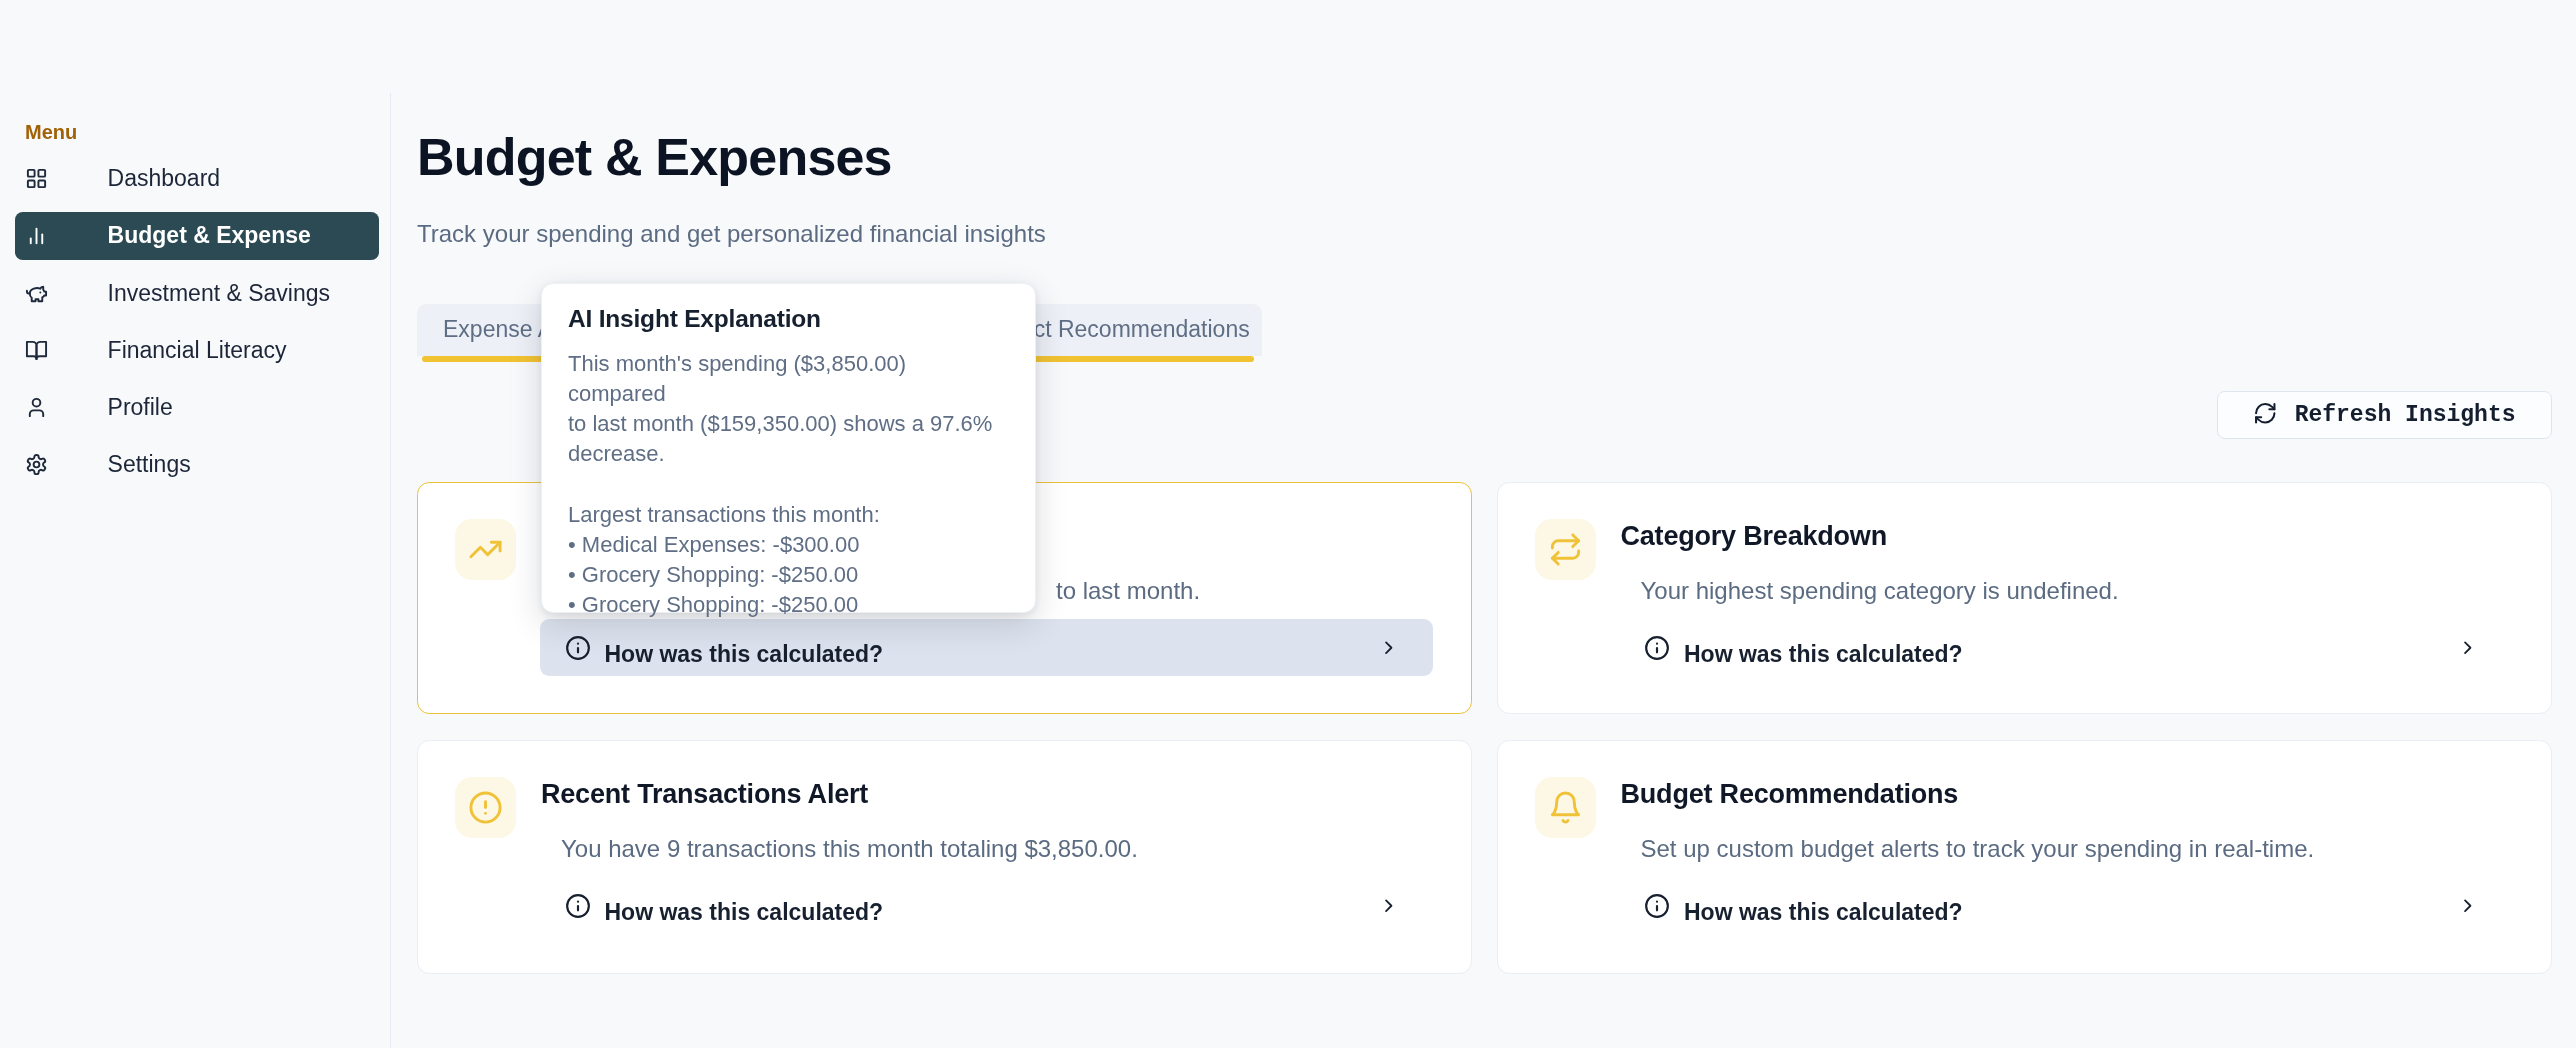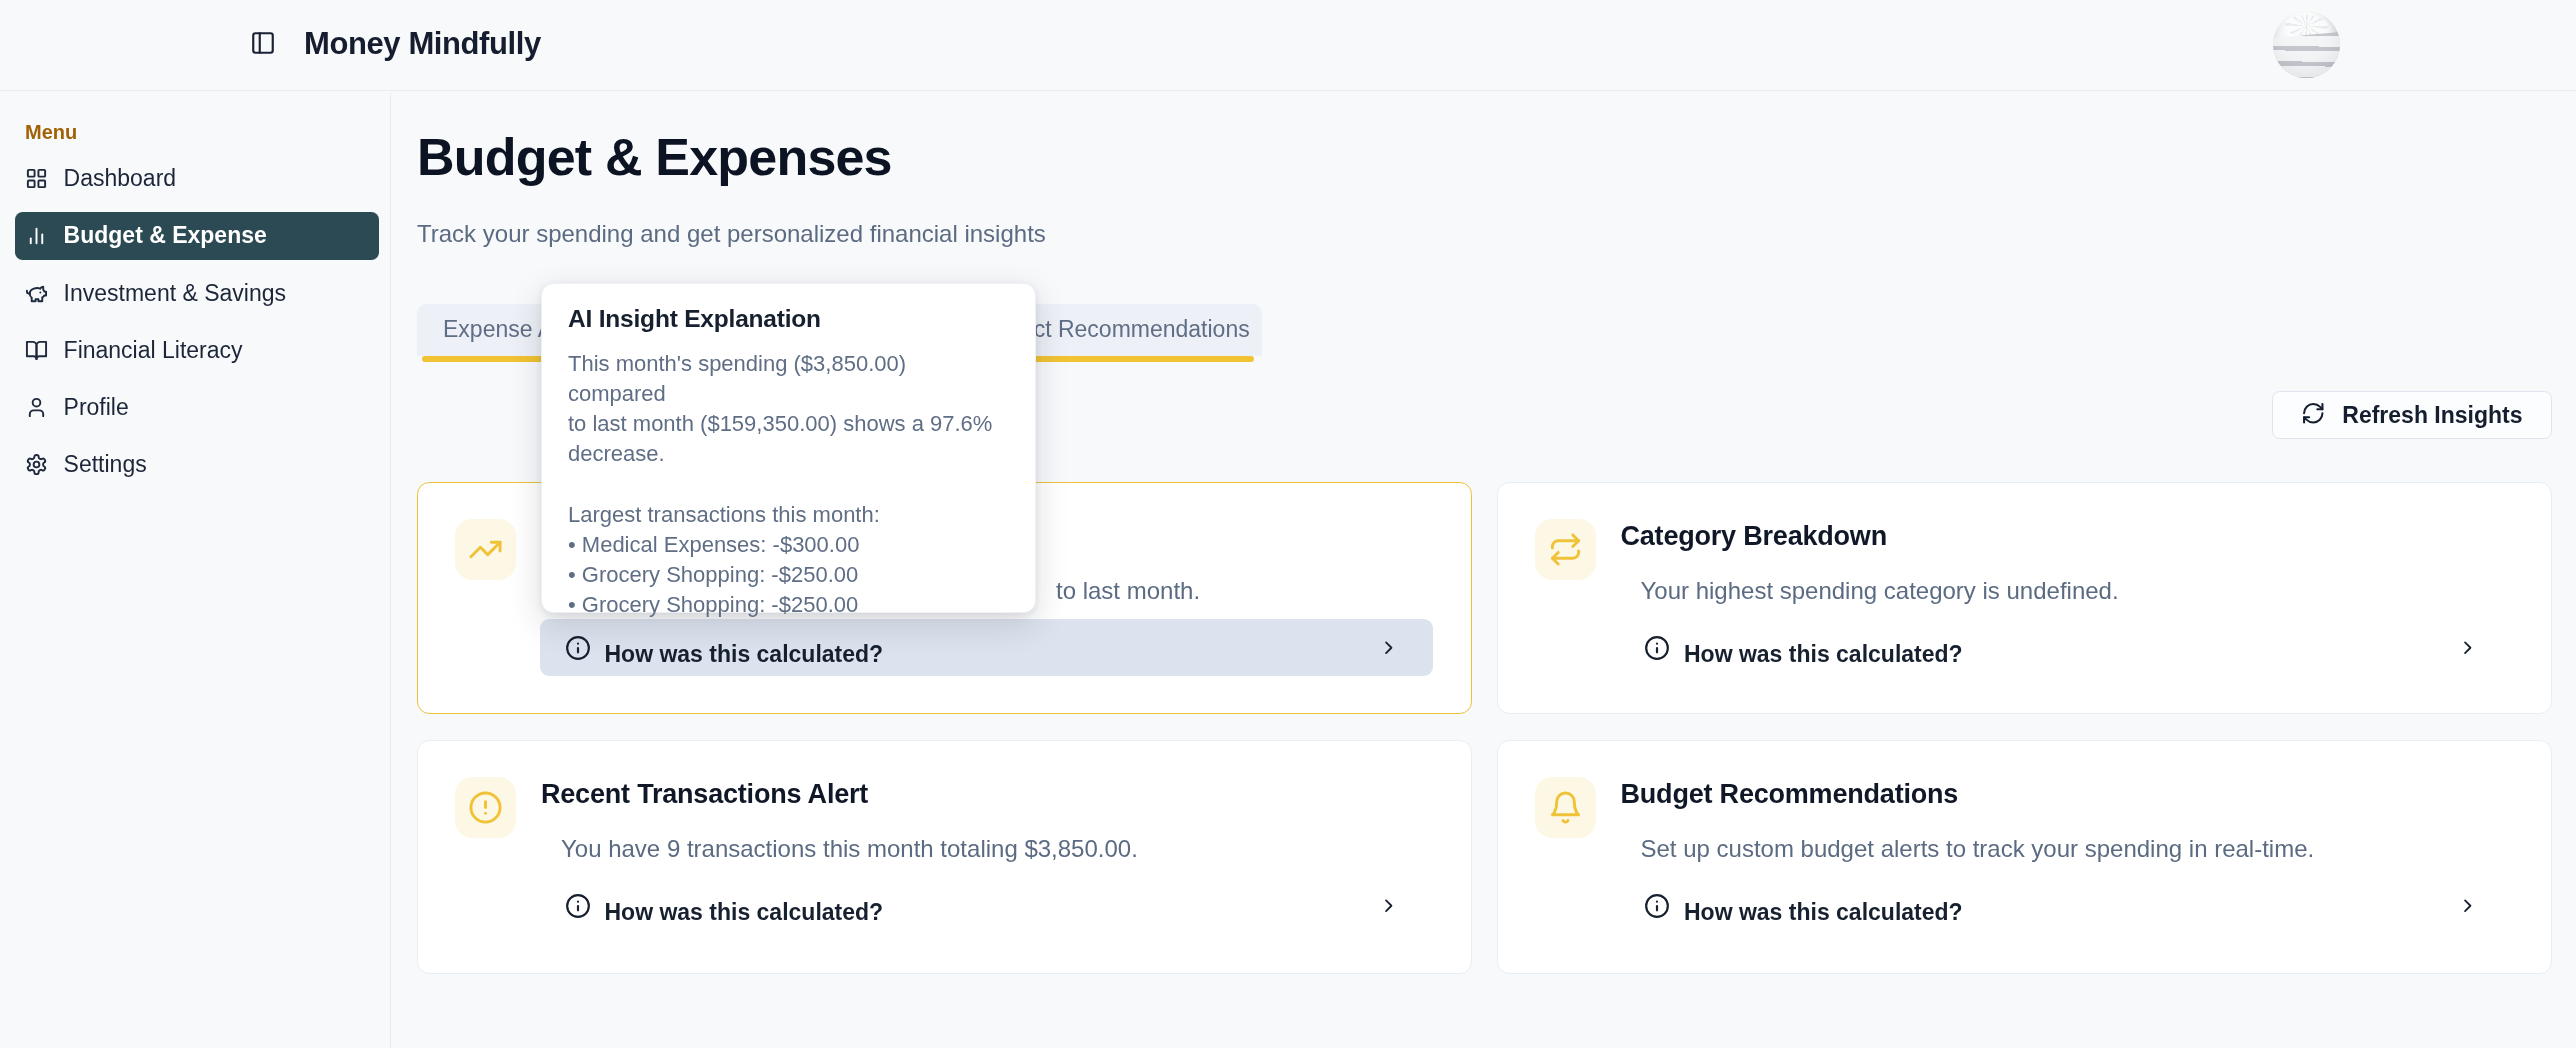--- a/index.html
+++ b/index.html
@@ -25,21 +25,21 @@
   .avatar::before { content:""; position:absolute; left:18%; right:18%; top:6%; height:34%;
                     border-radius:50%; background:
                     repeating-conic-gradient(from 0deg, #e3e5e8 0 9deg, #fafbfc 9deg 30deg); opacity:.7; }
 
   
   .sidebar { position:absolute; top:93px; left:0; bottom:0; width:391px;
              border-right:1.5px solid #e7ebf1; background:#f8f9fb; }
   .menu-label { margin:28px 0 10.7px 25px; font-size:20px; font-weight:700; color:#a16207; }
   .nav { display:flex; flex-direction:column; gap:9.2px; padding:0 11.5px 0 14.6px; }
   .nav-item { display:flex; align-items:center; height:48px; border-radius:7.7px;
-              padding-left:10.7px; cursor:pointer; color:#1e293b; }
+              padding-left:10.7px; cursor:pointer; color:#1e293b;gap:44px; }
   .nav-item .nav-icon { width:23px; height:23px; flex:0 0 23px; display:flex; }
   .nav-item .nav-icon svg { width:23px; height:23px; }
   .nav-item .nav-label { margin-left:15.3px; font-size:23px; font-weight:400; color:#1c2638; }
   .nav-item.active { background:#2c4a53; color:#ffffff; }
   .nav-item.active .nav-label { color:#ffffff; font-weight:700; }
 
   
   .main { position:absolute; left:391px; top:93px; right:0; bottom:0; }
   .page-title { position:absolute; left:26px; top:34px; font-size:52px; font-weight:800;
                 color:#0c1322; letter-spacing:-0.8px; }
@@ -47,24 +47,24 @@
 
   .tab-bar { position:absolute; left:26px; top:211px; width:845px; height:58px; }
   .tab-bar .bar-bg { position:absolute; inset:0 0 6.1px 0; background:#edf0f6; border-radius:9.2px 9.2px 0 0; }
   .tab-frag { position:absolute; top:0; height:51px; line-height:51px; font-size:23px;
               color:#5f6e85; cursor:pointer; }
   .tab-frag.left { left:26px; }
   .tab-frag.right { right:12.3px; }
   .tab-underline { position:absolute; left:4.6px; right:7.7px; bottom:0; height:6.1px;
                    background:#f1c232; border-radius:3.1px; }
 
-  .refresh-btn { position:absolute; right:24.5px; top:298px; height:48px; padding:0 28px;
+  .refresh-btn { position:absolute; right:24.5px; top:298px; height:48px; padding:0 35px;
                  display:flex; align-items:center; gap:17px; background:#fcfdfe;
                  border:1.5px solid #dfe5ee; border-radius:7.7px; cursor:pointer;
-                 font-family:Liberation Sans, sans-serif; }
+                 font-family:Liberation Mono, monospace; }
   .refresh-btn svg { width:24.5px; height:24.5px; color:#141e2e; }
   .refresh-btn .lbl { font-size:23px; font-weight:600; color:#141e2e; }
 
   .cards { position:absolute; left:26px; right:24.5px; top:389px;
            display:grid; grid-template-columns:1fr 1fr; grid-template-rows:232px 234px;
            column-gap:24.5px; row-gap:26px; }
   .card { position:relative; background:#ffffff; border:1.5px solid #e9edf4; border-radius:12.3px; }
   .card.highlight { border-color:#ecc13a; }
   .tile { position:absolute; left:37px; top:36px; width:61px; height:61px; border-radius:17px;
           background:#fdf8e6; display:flex; align-items:center; justify-content:center; color:#f0c238; }
@@ -90,32 +90,20 @@
   .tooltip-title { font-size:24.5px; font-weight:700; color:#16202e; letter-spacing:-0.2px;
                    margin-bottom:16px; }
   .tt-line { font-size:22px; line-height:30px; color:#5f6e85; }
   .tt-gap { height:31px; }
 </style>
 </head>
 <body>
 
 <div class="app">
 
-  <div class="header">
-    <button class="toggle-btn">
-      <span>
-        <svg viewBox="0 0 24 24" fill="none" stroke="currentColor" stroke-width="2" stroke-linecap="round" stroke-linejoin="round">
-            <rect x="3" y="3" width="18" height="18" rx="2"></rect>
-            <path d="M9 3v18"></path>
-          </svg>
-      </span>
-    </button>
-    <div class="app-title">Money Mindfully</div>
-    <div class="avatar"></div>
-  </div>
 
   <div class="sidebar">
     <div class="menu-label">Menu</div>
     <div class="nav">
 
       <div class="nav-item">
         <span class="nav-icon">
           <svg viewBox="0 0 24 24" fill="none" stroke="currentColor" stroke-width="2" stroke-linecap="round" stroke-linejoin="round">
               <rect x="3" y="3" width="7" height="7" rx="1"></rect>
               <rect x="14" y="3" width="7" height="7" rx="1"></rect>

